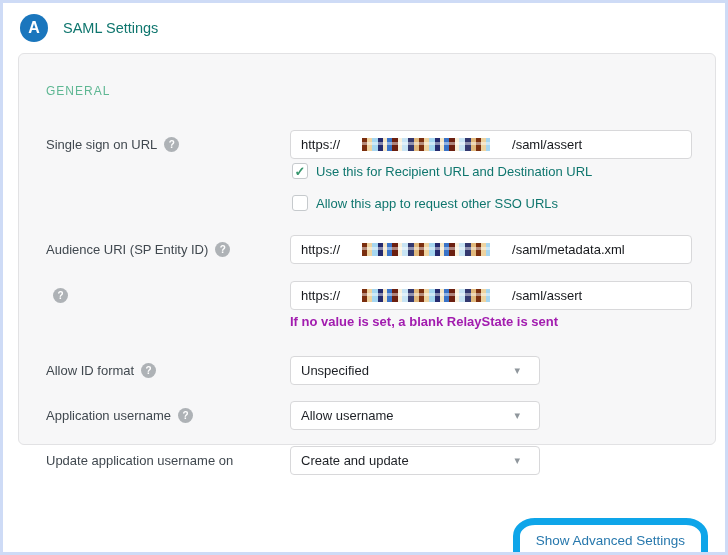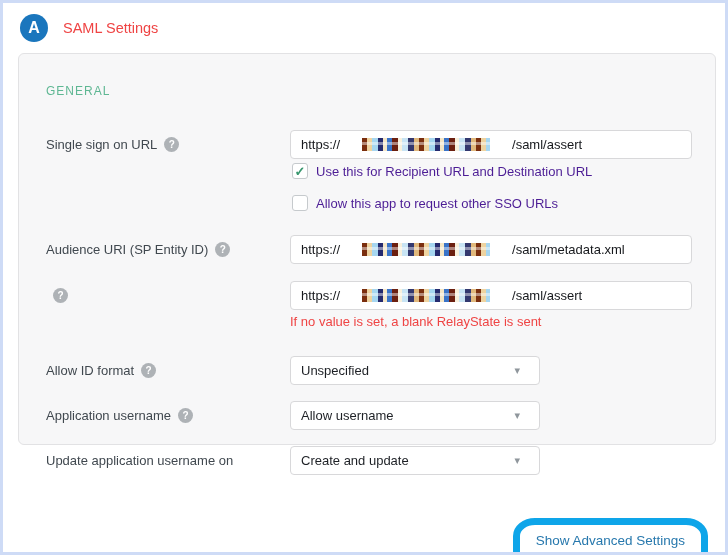--- a/index.html
+++ b/index.html
@@ -30,21 +30,21 @@
     color: #ffffff;
     font-size: 16px;
     font-weight: bold;
     display: flex;
     align-items: center;
     justify-content: center;
   }
   .header-title {
     margin-left: 15px;
     font-size: 14.5px;
-    color: #ef4444;
+    color: #0f766e;
   }
 
   
   .panel {
     margin-left: 15px;
     width: 698px;
     height: 392px;
     background: #f7f7f8;
     border: 1px solid #e2e2e4;
     border-radius: 6px;
@@ -129,28 +129,29 @@
     align-items: center;
     justify-content: center;
     font-size: 13px;
     font-weight: bold;
     color: #38976e;
     flex-shrink: 0;
   }
   .check-label {
     margin-left: 8px;
     font-size: 13px;
-    color: #4c1d95;
+    color: #0f766e;
   }
 
   .helper-text {
     margin-left: 244px;
     margin-top: 4px;
     font-size: 13px;
-    color: #ef4444;
+    color: #a21caf;
+    font-weight: bold;
   }
 
   .select {
     width: 250px;
     height: 29px;
     background: #ffffff;
     border: 1px solid #d8d8da;
     border-radius: 4px;
     display: flex;
     align-items: center;

